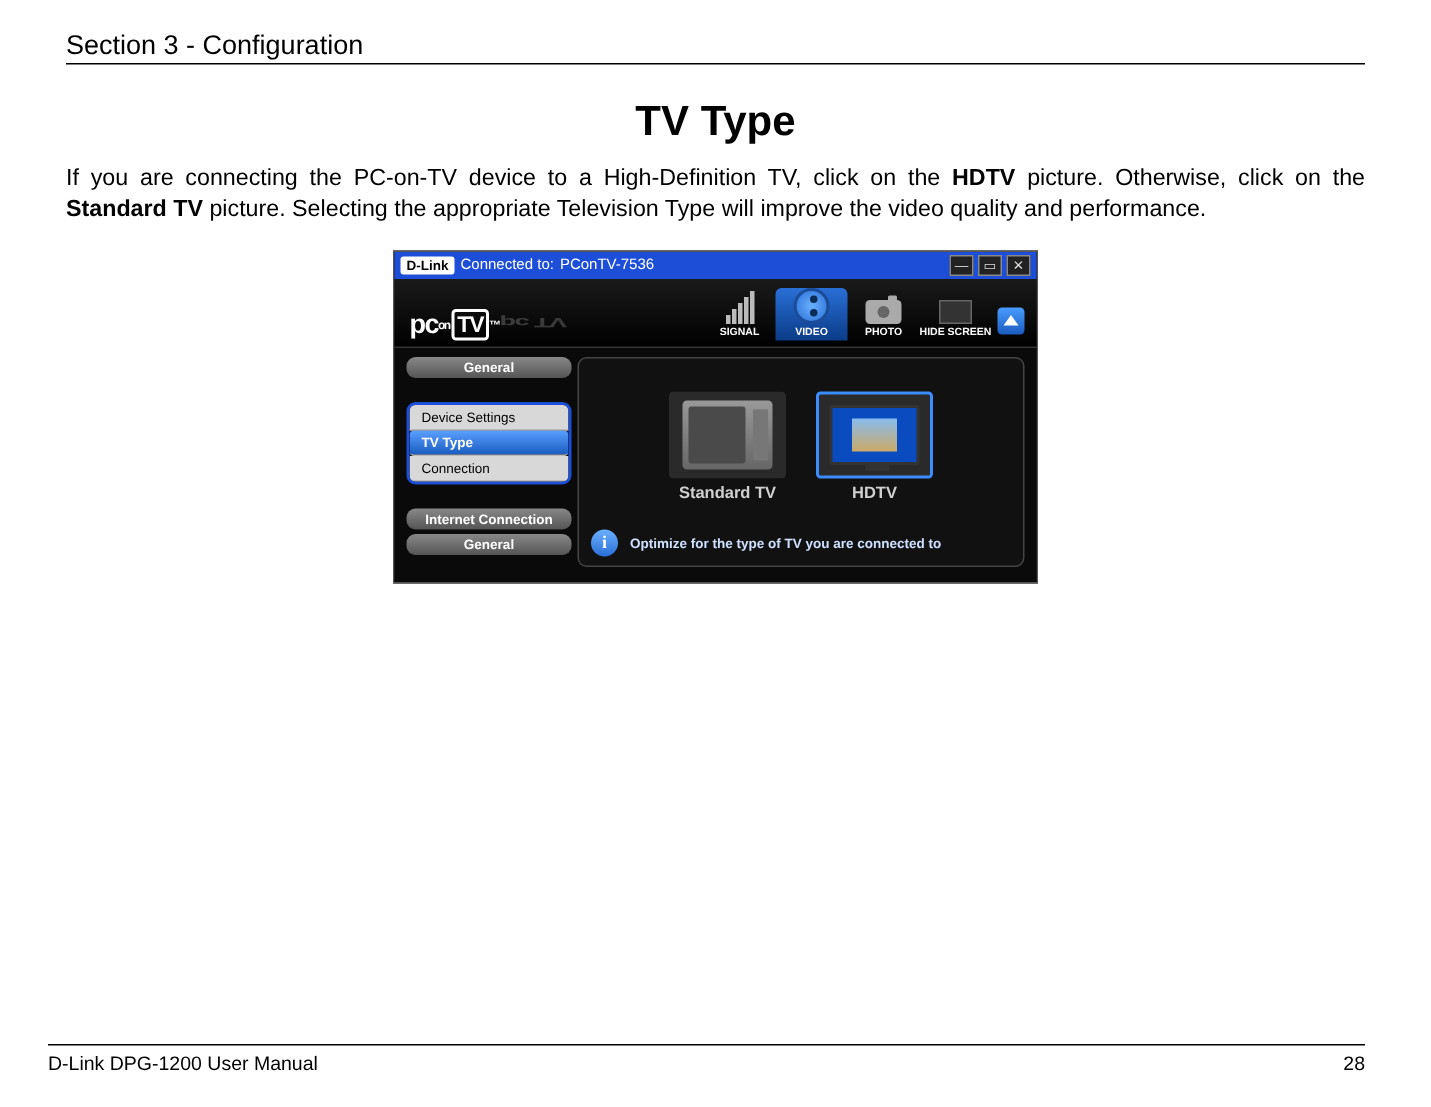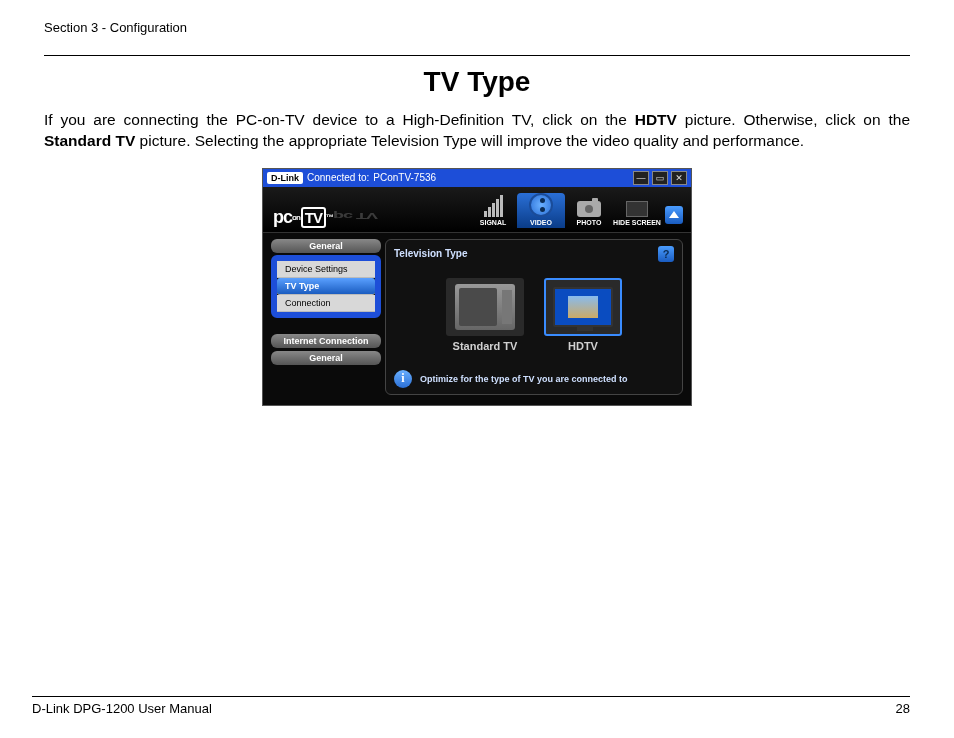--- a/index.html
+++ b/index.html
@@ -6,25 +6,25 @@
   body {
     width: 954px;
     height: 738px;
     background: #fff;
     font-family: Arial, Helvetica, sans-serif;
     color: #000;
     position: relative;
     padding: 20px 44px 0 44px;
   }
   .header-line {
-    font-size: 13px;
+    font-size: 18px;
     font-family: "Arial Narrow", Arial, sans-serif;
-    padding-bottom: 20px;
+    padding-bottom: 1px;
     border-bottom: 1.5px solid #000;
-    margin-bottom: 10px;
+    margin-bottom: 22px;
   }
   .title {
     text-align: center;
     font-size: 28px;
     font-weight: bold;
     font-family: "Arial Narrow", Arial, sans-serif;
     margin: 10px 0 12px 0;
   }
   .body-text {
     font-size: 15.5px;
@@ -153,21 +153,21 @@
     font-size:9px;color:#000;
     background:#d8d8d8;
     padding:3px 8px;
     border-bottom:1px solid #bbb;
   }
   .side-item.active{
     background:linear-gradient(#5aa0ff,#1a5cc0);
     color:#fff;font-weight:bold;
     border-radius:3px;
   }
-  .side-box{border:6px solid #1d4ed8;border-radius:6px;overflow:hidden;margin-top:2px;}
+  .side-box{border:2px solid #1d4ed8;border-radius:6px;overflow:hidden;margin-top:16px;}
   .content-panel{
     flex:1;background:#111;border:1px solid #444;border-radius:6px;
     padding:6px 8px;display:flex;flex-direction:column;position:relative;
   }
   .panel-header{
     display:flex;align-items:center;font-size:10px;color:#cfe0ff;font-weight:bold;
   }
   .help-btn{
     margin-left:auto;width:16px;height:16px;
     background:linear-gradient(#4a9cff,#1a5cc0);border-radius:3px;
@@ -285,24 +285,20 @@
             <div class="side-item">Connection</div>
           </div>
         </div>
         <div class="side-group">
           <div class="side-header" style="margin-bottom:3px">Internet Connection</div>
           <div class="side-header">General</div>
         </div>
       </div>
 
       <div class="content-panel">
-        <div class="panel-header">
-          <span>Television Type</span>
-          <div class="help-btn">?</div>
-        </div>
         <div class="tv-options">
           <div class="tv-card">
             <div class="tv-box">
                 <div class="crt"></div>
               </div>
             <div class="tv-label">Standard TV</div>
           </div>
           <div class="tv-card selected">
             <div class="tv-box">
                 <div class="flat">

